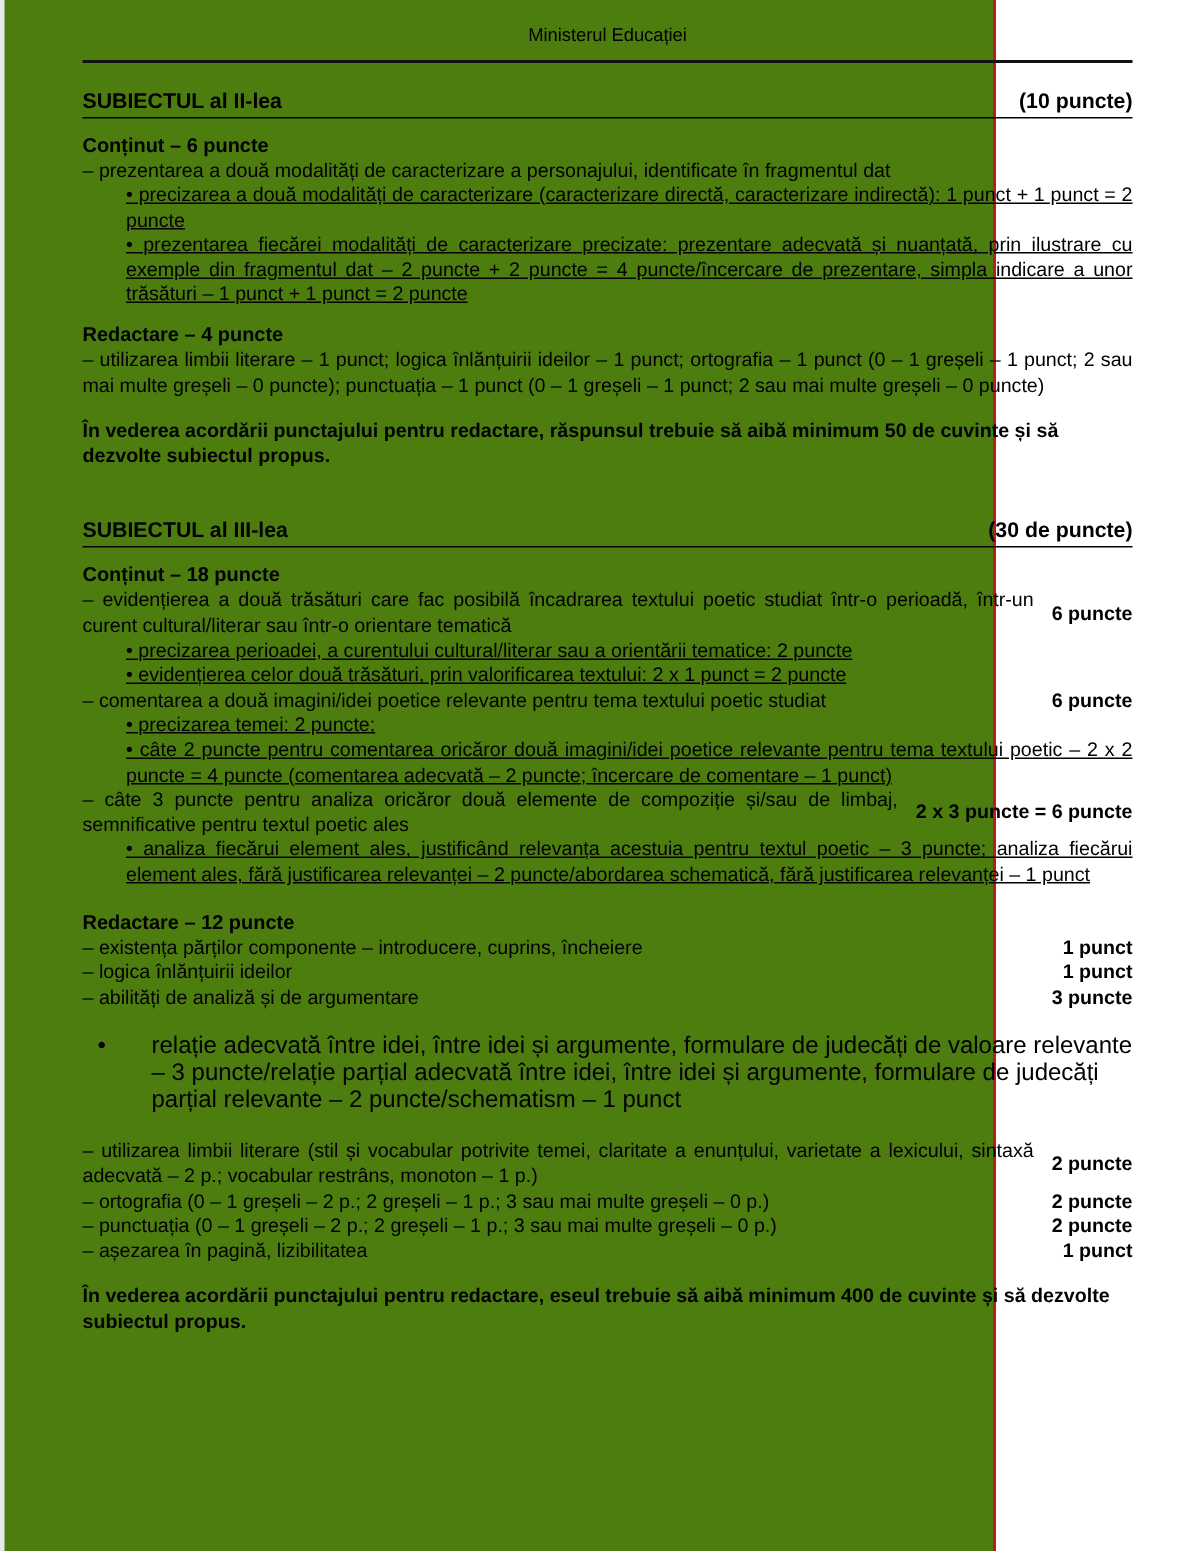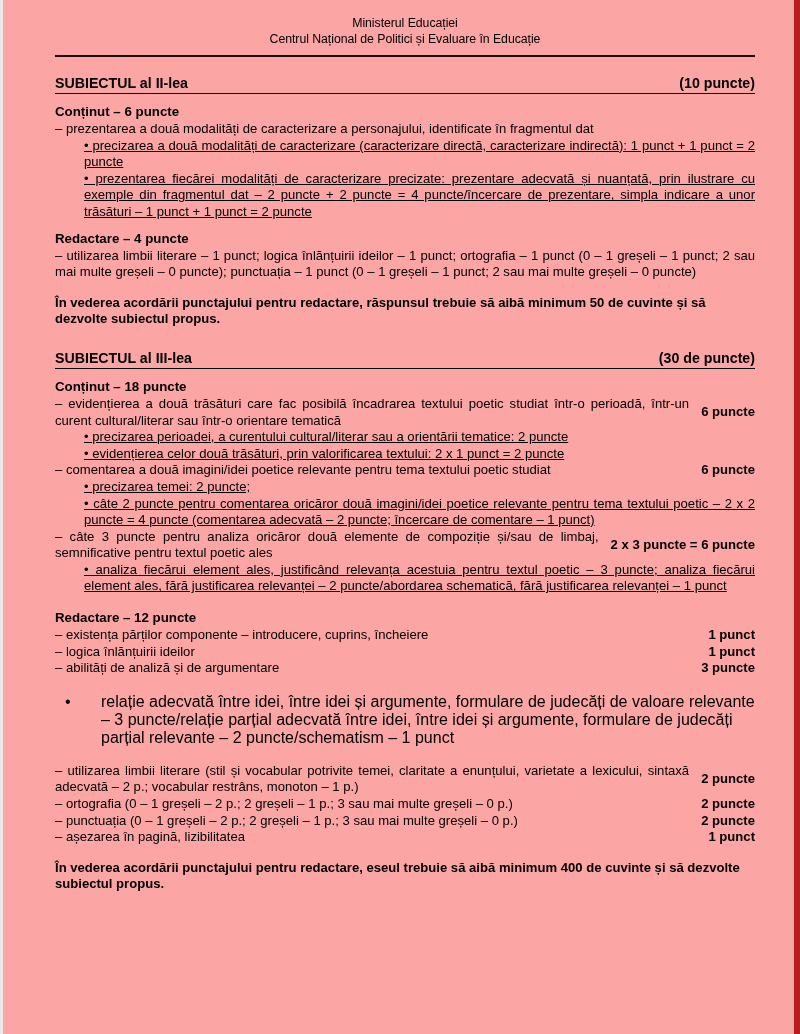--- a/index.html
+++ b/index.html
@@ -11,26 +11,26 @@
     width: 800px;
     height: 1034px;
     font-family: "Liberation Sans", sans-serif;
     color: #000000;
     overflow: hidden;
     position: relative;
   }
   .page {
     position: absolute;
     left: 0; top: 0;
-    width: 800px;
+    width: 664px;
     height: 1034px;
-    background: #fca5a5;
+    background: #4d7c0f;
     box-sizing: border-box;
     border-left: 3px solid #e9e9e9;
-    border-right: 6px solid #b91c1c;
+    border-right: 2px solid #b91c1c;
   }
   .sheet {
     position: absolute;
     left: 52px;
     top: 16px;
     width: 700px;
   }
 
   
   .doc-header {
@@ -122,41 +122,40 @@
   }
 </style>
 </head>
 <body>
 
 <div class="page">
   <div class="sheet">
 
     <div class="doc-header">
       <div>Ministerul Educației</div>
-      <div>Centrul Național de Politici și Evaluare în Educație</div>
     </div>
     <hr class="hrule">
 
     <div class="subject-head">
       <span class="subject-title">SUBIECTUL al II-lea</span>
       <span class="subject-points">(10 puncte)</span>
     </div>
 
     <div class="sub-head">Conținut – 6 puncte</div>
 
     <p class="dash-line nojustify">– prezentarea a două modalități de caracterizare a personajului, identificate în fragmentul dat</p>
     <p class="bullet-line">• precizarea a două modalități de caracterizare (caracterizare directă, caracterizare indirectă): 1 punct + 1 punct = 2 puncte</p>
     <p class="bullet-line">• prezentarea fiecărei modalități de caracterizare precizate: prezentare adecvată și nuanțată, prin ilustrare cu exemple din fragmentul dat – 2 puncte + 2 puncte = 4 puncte/încercare de prezentare, simpla indicare a unor trăsături – 1 punct + 1 punct = 2 puncte</p>
 
     <div class="sub-head">Redactare – 4 puncte</div>
     <p class="dash-line">– utilizarea limbii literare – 1 punct; logica înlănțuirii ideilor – 1 punct; ortografia – 1 punct (0 – 1 greșeli – 1 punct; 2 sau mai multe greșeli – 0 puncte); punctuația – 1 punct (0 – 1 greșeli – 1 punct; 2 sau mai multe greșeli – 0 puncte)</p>
 
     <p class="note">În vederea acordării punctajului pentru redactare, răspunsul trebuie să aibă minimum 50 de cuvinte și să dezvolte subiectul propus.</p>
 
-    <div class="subject-head" style="margin-top:21px;">
+    <div class="subject-head" style="margin-top:33px;">
       <span class="subject-title">SUBIECTUL al III-lea</span>
       <span class="subject-points">(30 de puncte)</span>
     </div>
 
     <div class="sub-head">Conținut – 18 puncte</div>
 
     <div class="row">
       <span class="txt">– evidențierea a două trăsături care fac posibilă încadrarea textului poetic studiat într-o perioadă, într-un curent cultural/literar sau într-o orientare tematică</span>
       <span class="pts">6 puncte</span>
     </div>

